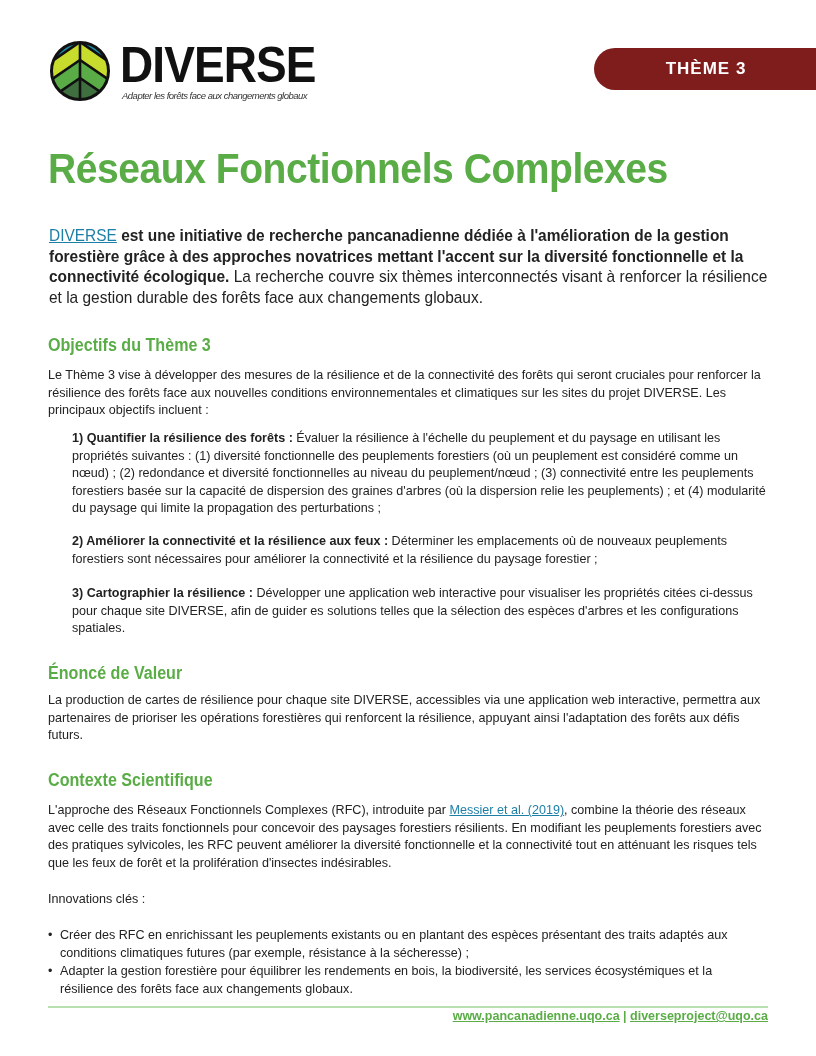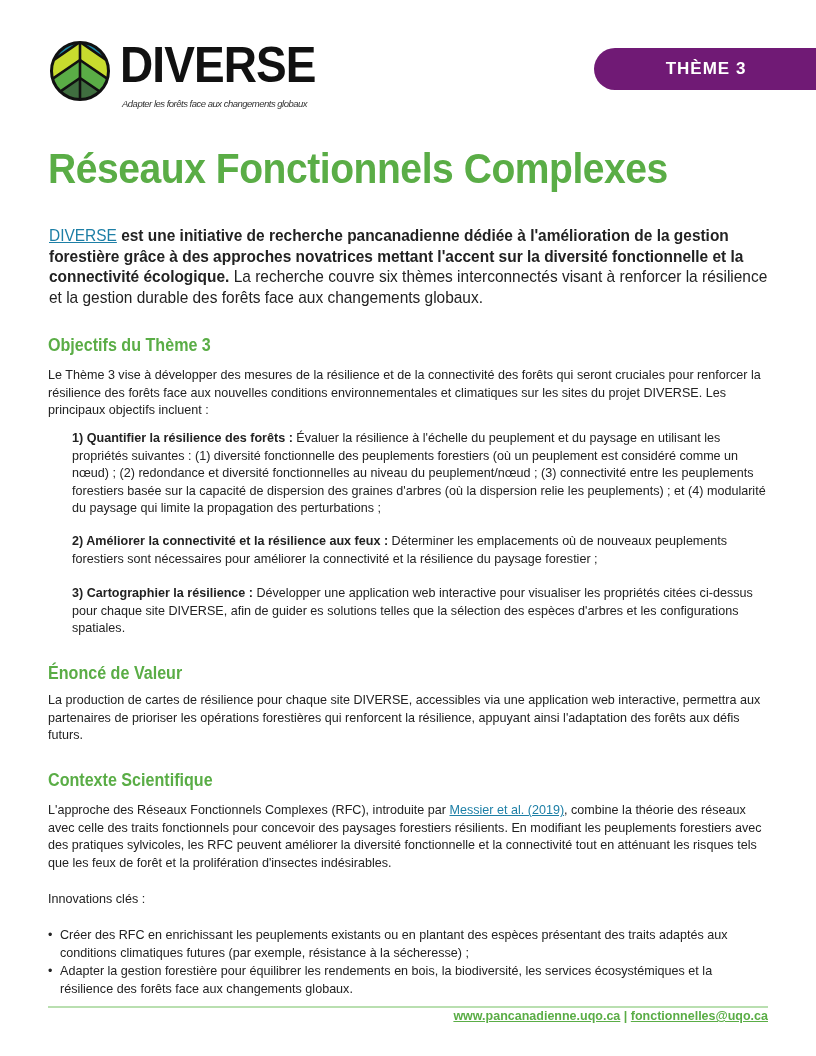--- a/index.html
+++ b/index.html
@@ -12,28 +12,28 @@
     }
     .logo { position: absolute; left: 49px; top: 40px; width: 280px; height: 64px; }
     .logo-mark { position: absolute; left: 0; top: 0; width: 62px; height: 62px; }
     .logo-word {
       position: absolute; left: 71px; top: -4px;
       font-family: "Liberation Sans", sans-serif;
       font-weight: bold; font-size: 50px; letter-spacing: -1px;
       color: #111111; transform: scaleX(0.92); transform-origin: left top;
     }
     .logo-tag {
-      position: absolute; left: 73px; top: 58px;
+      position: absolute; left: 73px; top: 50px;
       font-family: "Liberation Sans", sans-serif;
       font-style: italic; font-size: 9.5px; color: #333333;
       letter-spacing: -0.5px; white-space: nowrap;
     }
     .theme-badge {
       position: absolute; left: 594px; top: 48px; width: 222px; height: 42px;
-      background: #701a75; border-radius: 21px 0 0 21px;
+      background: #7f1d1d; border-radius: 21px 0 0 21px;
       display: flex; align-items: center; justify-content: center;
       color: #ffffff; font-weight: bold; font-size: 17px; letter-spacing: 1px;
       padding-left: 2px;
     }
     .page-title {
       position: absolute; left: 48px; top: 145px;
       font-weight: bold; font-size: 42px; color: #5aad46;
       letter-spacing: -0.5px; white-space: nowrap;
       transform: scaleX(0.93); transform-origin: left top;
     }
@@ -143,14 +143,14 @@
 </div>
 <div class="bullet" style="top:962px;">
   <span class="bullet-dot">•</span>
   <span>Adapter la gestion forestière pour équilibrer les rendements en bois, la biodiversité, les services écosystémiques et la résilience des forêts face aux changements globaux.</span>
 </div>
 
 <div class="footer-rule"></div>
 <div class="footer">
   <a>www.pancanadienne.uqo.ca</a>
   <span class="sep">|</span>
-  <a>fonctionnelles@uqo.ca</a>
+  <a>diverseproject@uqo.ca</a>
 </div>
 
 </body></html>

